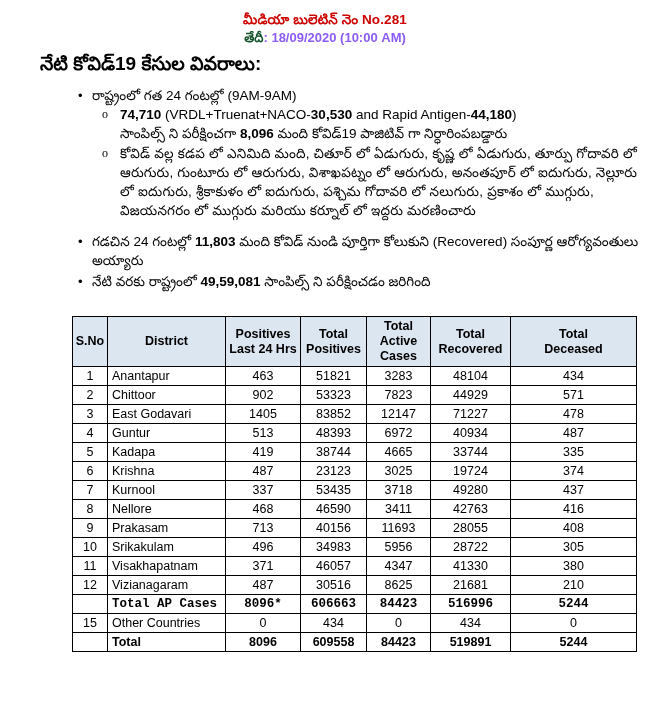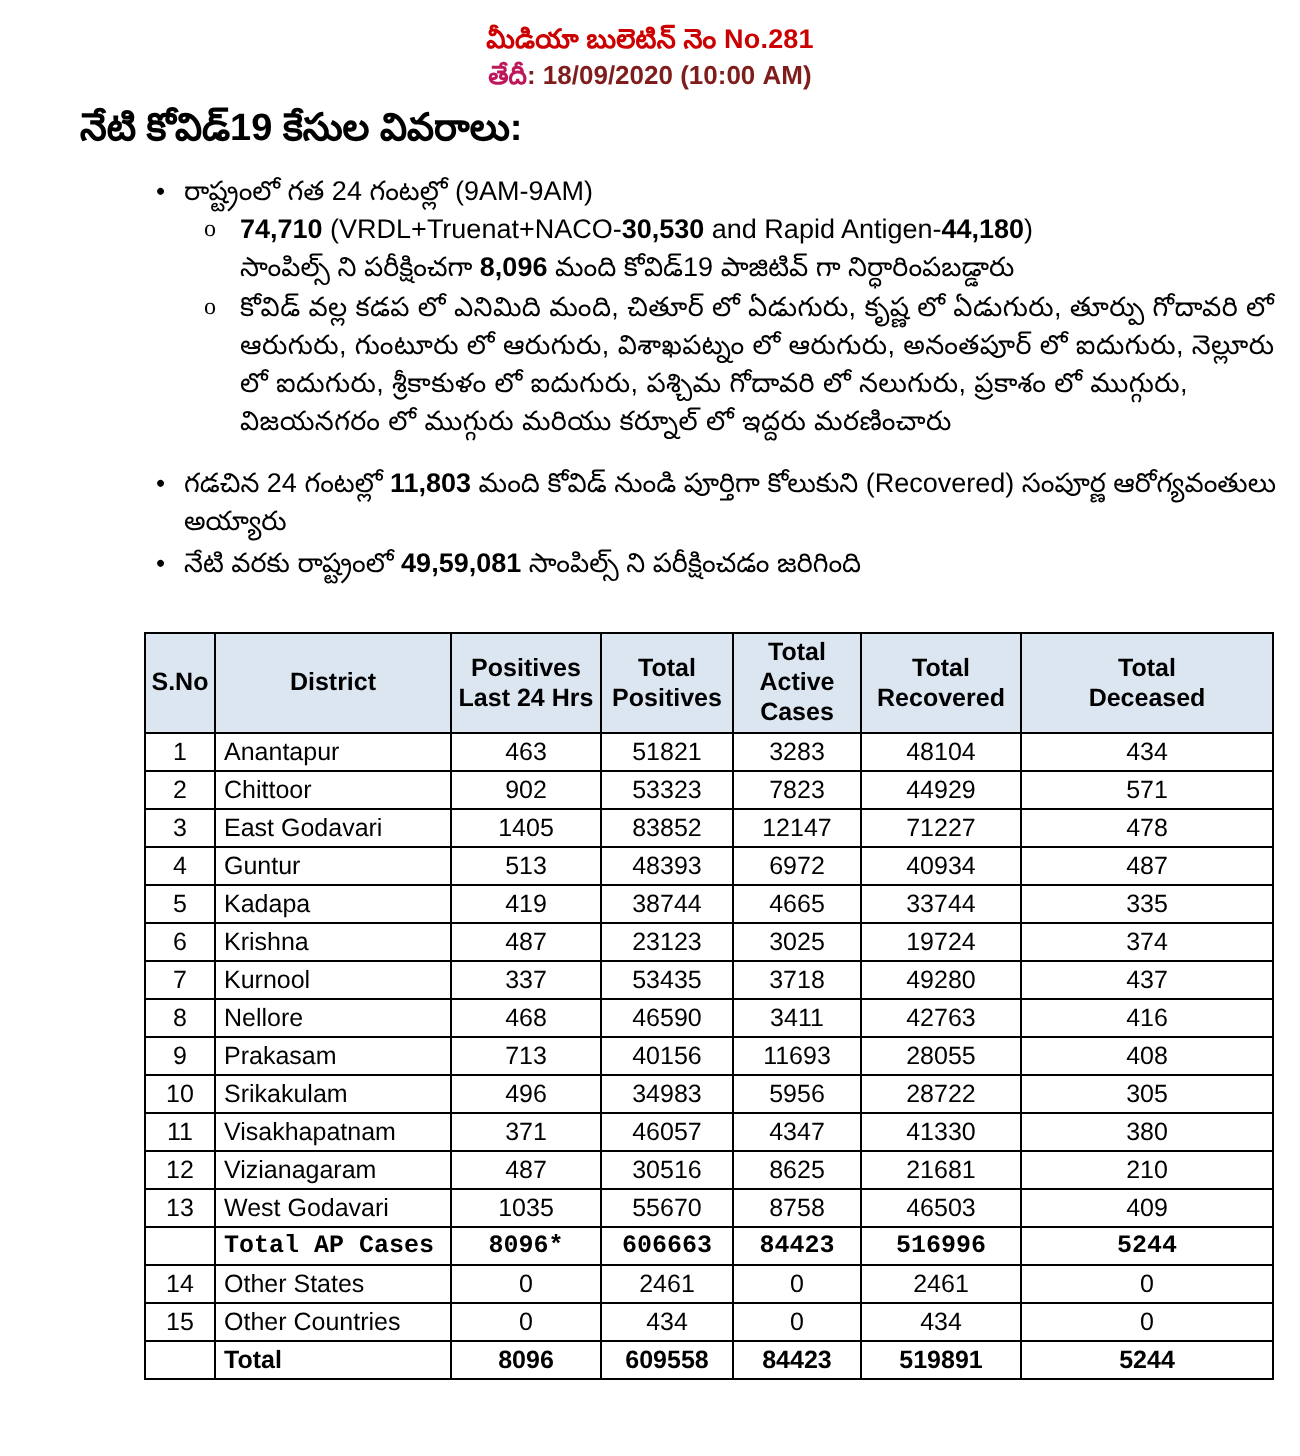--- a/index.html
+++ b/index.html
@@ -34,25 +34,25 @@
     font-size: 13.5px;
     line-height: 16px;
     letter-spacing: 0.1px;
   }
   .hdr-date {
     font-size: 13px;
     line-height: 18px;
     margin-top: 1px;
   }
   .hdr-date .lbl {
-    color: #be185d;
+    color: #14532d;
     font-weight: bold;
   }
   .hdr-date .val {
-    color: #7f1d1d;
+    color: #8b5cf6;
     font-weight: bold;
   }
 
   
   .section-title {
     font-size: 19px;
     font-weight: bold;
     margin: 6px 0 0 40px;
   }
 
@@ -340,48 +340,30 @@
           </tr>
           <tr>
             <td class="sno">12</td>
             <td class="dist">Vizianagaram</td>
             <td class="num">487</td>
             <td class="num">30516</td>
             <td class="num">8625</td>
             <td class="num">21681</td>
             <td class="num">210</td>
           </tr>
-          <tr>
-            <td class="sno">13</td>
-            <td class="dist">West Godavari</td>
-            <td class="num">1035</td>
-            <td class="num">55670</td>
-            <td class="num">8758</td>
-            <td class="num">46503</td>
-            <td class="num">409</td>
-          </tr>
           <tr class="total-row">
             <td class="sno"></td>
             <td class="dist">Total AP Cases</td>
             <td class="num">8096*</td>
             <td class="num">606663</td>
             <td class="num">84423</td>
             <td class="num">516996</td>
             <td class="num">5244</td>
           </tr>
           <tr>
-            <td class="sno">14</td>
-            <td class="dist">Other States</td>
-            <td class="num">0</td>
-            <td class="num">2461</td>
-            <td class="num">0</td>
-            <td class="num">2461</td>
-            <td class="num">0</td>
-          </tr>
-          <tr>
             <td class="sno">15</td>
             <td class="dist">Other Countries</td>
             <td class="num">0</td>
             <td class="num">434</td>
             <td class="num">0</td>
             <td class="num">434</td>
             <td class="num">0</td>
           </tr>
           <tr class="grand-row">
             <td class="sno"></td>

